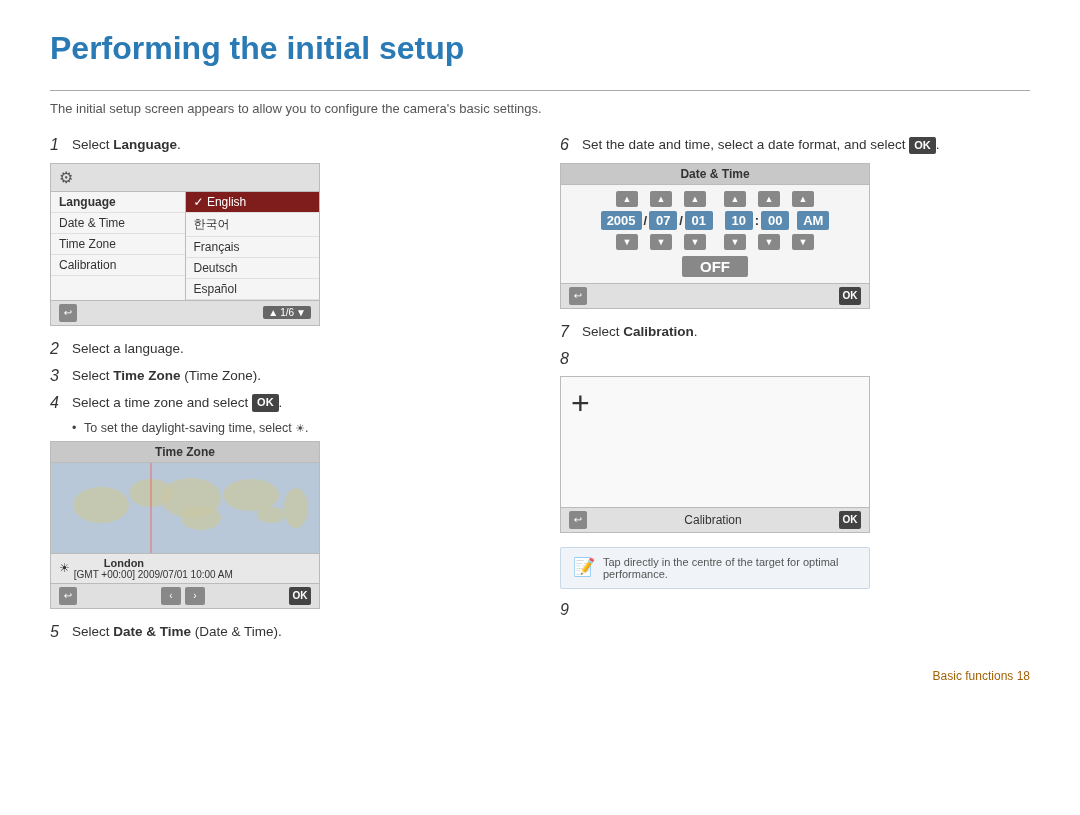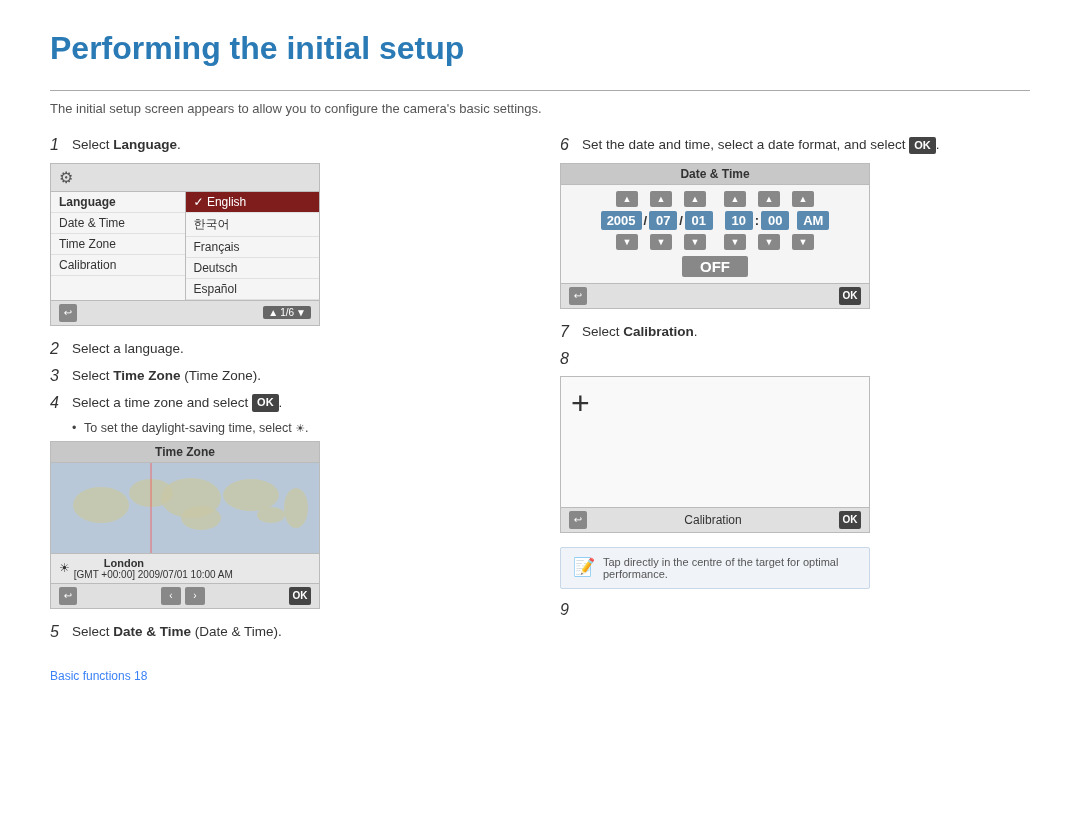--- a/index.html
+++ b/index.html
@@ -352,24 +352,24 @@
       font-size: 18px;
       color: #2a7ab5;
       min-width: 22px;
     }
     .info-text {
       font-size: 11px;
       color: #555;
     }
     
     .page-footer {
-      text-align: left;
+      text-align: right;
       margin-top: 20px;
       font-size: 12px;
-      color: #3b82f6;
+      color: #a16207;
     }
     .sun-small {
       font-size: 11px;
     }
   </style>
 </head>
 <body>
 
 <h1>Performing the initial setup</h1>
 <hr class="divider">

